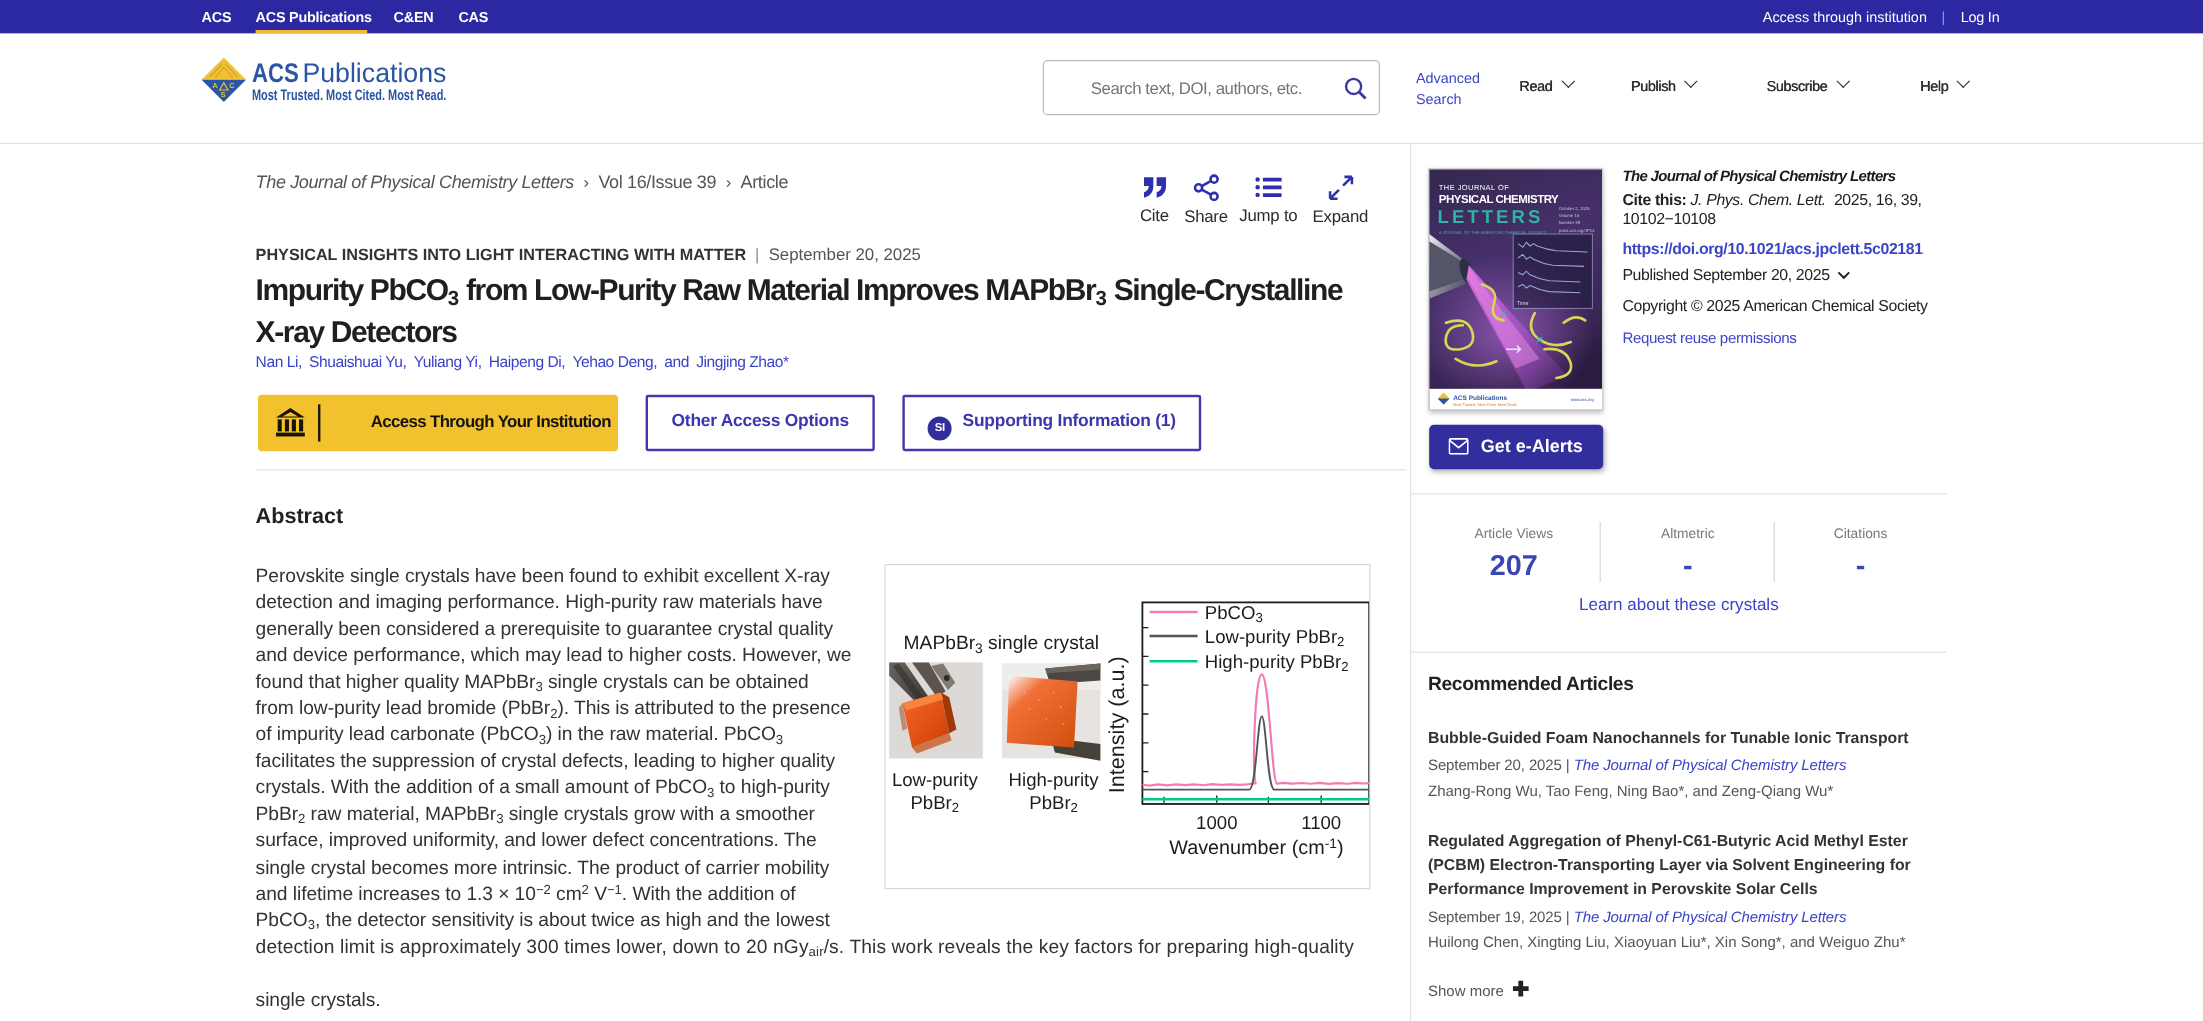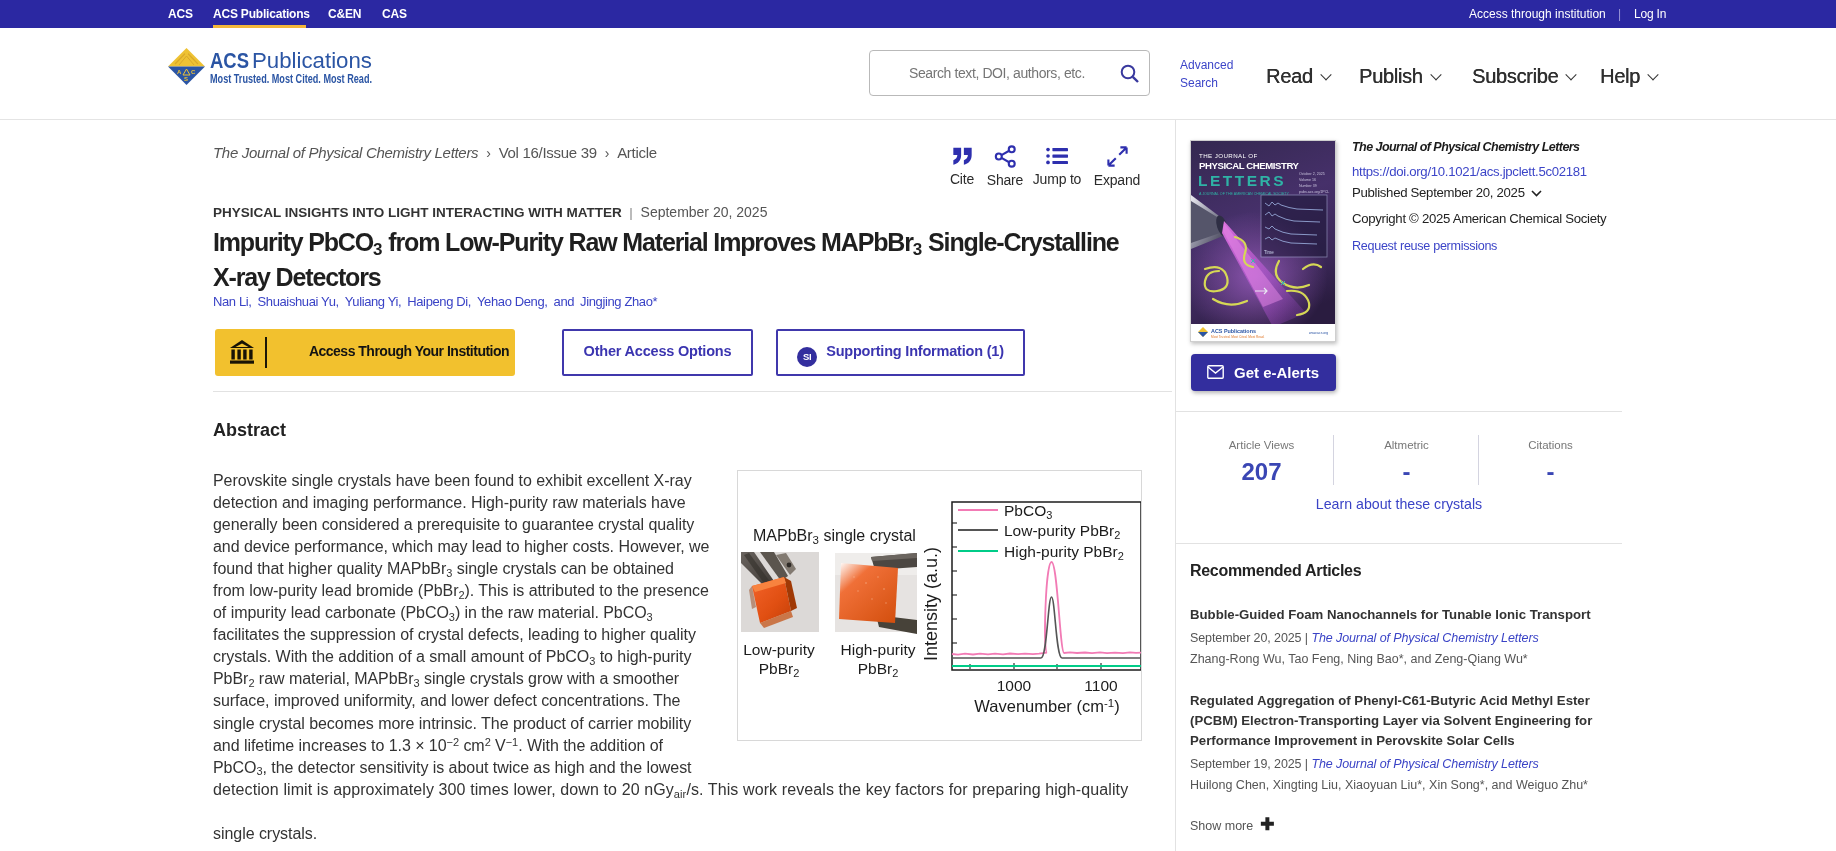--- a/index.html
+++ b/index.html
@@ -10,21 +10,21 @@
 
 .topbar { position:absolute; left:0; top:0; width:1836px; height:28px; background:#2b28a2; }
 .topbar .item { position:absolute; top:0; height:28px; line-height:28px; color:#fff; font-size:12px; font-weight:700; letter-spacing:-0.2px; }
 .tb-underline { position:absolute; left:213px; top:25px; width:93px; height:3px; background:#f3b73a; }
 
 
 .header { position:absolute; left:0; top:28px; width:1836px; height:92px; background:#fff; border-bottom:1px solid #e4e4e4; }
 .searchbox { position:absolute; left:869px; top:22px; width:281px; height:46px; border:1px solid #b9b9b9; border-radius:4px; background:#fff; }
 .searchbox .ph { position:absolute; left:19px; top:14px; font-size:14px; letter-spacing:-0.4px; color:#757575;margin-left:20px; }
 .advsearch { position:absolute; left:1180px; top:29px; font-size:12px; line-height:17.5px; color:#3c45c8; }
-.hnav { position:absolute; top:37px; font-size:20px; font-weight:400; letter-spacing:-0.3px; color:#2f2f2f; text-shadow:0.35px 0 0 #2f2f2f; }
+.hnav { position:absolute; top:37px; font-size:12px; font-weight:400; letter-spacing:-0.3px; color:#2f2f2f; text-shadow:0.35px 0 0 #2f2f2f; }
 .chev { display:inline-block; width:8px; height:8px; border-right:1.7px solid #333; border-bottom:1.7px solid #333; transform:rotate(45deg) translate(-3px,-3px); margin-left:9px; }
 
 
 .sideline { position:absolute; left:1175px; top:120px; width:1px; height:731px; background:#e2e2e2; }
 
 
 .crumb { position:absolute; left:213px; top:144px; font-size:15px; letter-spacing:-0.3px; color:#555; }
 .crumb .sep { color:#555; padding:0 8px; font-size:14px; }
 
 
@@ -35,21 +35,21 @@
 .eyebrow { position:absolute; left:213px; top:204px; font-size:13.5px; font-weight:700; color:#333; letter-spacing:0px; }
 .eyebrow .date { font-weight:400; color:#555; font-size:14px; letter-spacing:0; }
 .title { position:absolute; left:213px; top:225px; width:960px; font-size:25px; line-height:35px; font-weight:700; letter-spacing:-1.15px; color:#1f1f1f; }
 .title sub { line-height:0; position:relative; top:0.22em; vertical-align:baseline; letter-spacing:0; }
 .authors { position:absolute; left:213px; top:294px; font-size:13px; letter-spacing:-0.38px; color:#3a43c6; }
 .authors span { margin-right:6px; }
 
 
 .btnrow { position:absolute; left:213px; top:329px; }
 .ybtn { position:absolute; left:2px; top:0; width:300px; height:47px; background:#f2c12e; border-radius:3px; color:#131313; font-size:14px; letter-spacing:-0.5px; font-weight:700; }
-.obtn { position:absolute; top:0; height:47px; background:#fff; border:2px solid #4038ac; border-radius:2px; color:#3b35b0; font-size:14.5px; letter-spacing:-0.2px; font-weight:700; text-align:center;margin-left:24px; }
+.obtn { position:absolute; top:0; height:47px; background:#fff; border:2px solid #4038ac; border-radius:2px; color:#3b35b0; font-size:14.5px; letter-spacing:-0.2px; font-weight:700; text-align:center; }
 .hr1 { position:absolute; left:213px; top:391px; width:959px; height:1px; background:#e2e2e2; }
 
 
 .absh { position:absolute; left:213px; top:420px; font-size:18px; font-weight:700; color:#222; }
 .abstext { position:absolute; left:213px; top:469.5px; width:960px; font-size:16px; letter-spacing:-0.05px; line-height:22.1px; color:#333; }
 .abstext sub, .abstext sup { font-size:11px; line-height:0; position:relative; vertical-align:baseline; }
 .abstext sub { top:0.25em; }
 .abstext sup { top:-0.45em; }
 .figure { position:absolute; left:737px; top:470px; width:405px; height:271px; border:1px solid #d8d8d8; background:#fff; }
 
@@ -351,21 +351,22 @@
   <rect x="0" y="183" width="144" height="17" fill="#fff"></rect>
   <polygon points="12,186 17,191 12,196 7,191" fill="#eec233"></polygon>
   <polygon points="7,191 17,191 12,196" fill="#2b55a4"></polygon>
   <text x="20" y="192" font-size="5.4" font-weight="bold" fill="#2b55a4">ACS Publications</text>
   <text x="20" y="197" font-size="3.2" fill="#e0782a">Most Trusted. Most Cited. Most Read.</text>
   <text x="118" y="193" font-size="3.4" fill="#2b55a4">www.acs.org</text>
 </svg>
 </div>
 <div class="jinfo">
   <div style="font-weight:700;font-style:italic;color:#1b1b1b;font-size:12.5px;letter-spacing:-0.55px;line-height:16px;">The Journal of Physical Chemistry Letters</div>
-  <div style="margin-top:9px;"><span style="color:#3c45c8;">https://doi.org/10.1021/acs.jpclett.5c02181</span></div>
+  <div style="margin-top:4px;line-height:16px;"><b>Cite this:</b> <i>J. Phys. Chem. Lett.</i>&nbsp;&nbsp;2025, 16, 39, 10102−10108</div>
+  <div style="margin-top:9px;"><span style="color:#3c45c8;font-weight:bold;">https://doi.org/10.1021/acs.jpclett.5c02181</span></div>
   <div style="margin-top:6px;color:#222;">Published September 20, 2025 <svg width="11" height="7" viewBox="0 0 11 7" style="margin-left:3px;">
         <path d="M1,1 L5.5,5.5 L10,1" stroke="#222" stroke-width="1.6" fill="none"></path>
       </svg></div>
   <div style="margin-top:11px;">Copyright © 2025 American Chemical Society</div>
   <div style="margin-top:13px;font-size:12.6px;"><span style="color:#3c45c8;">Request reuse permissions</span></div>
 </div>
 <div class="alerts"><svg style="position:absolute;left:16px;top:11px;" width="17" height="14" viewBox="0 0 17 14" fill="none" stroke="#fff" stroke-width="1.4">
       <rect x="0.8" y="0.8" width="15.4" height="12.4" rx="1"></rect>
       <path d="M1,2 L8.5,8 L16,2"></path>
     </svg><span style="margin-left:26px;">Get e-Alerts</span></div>

